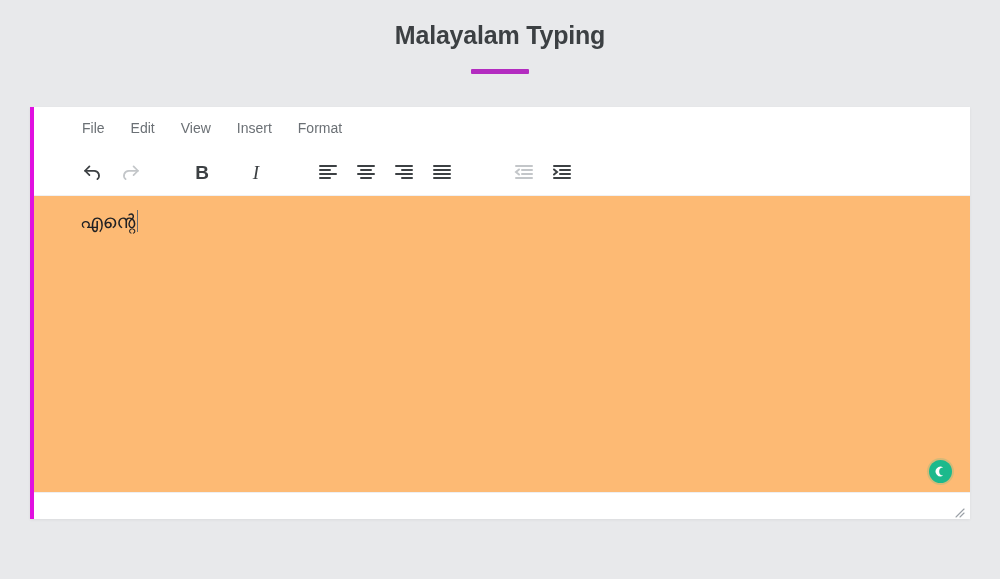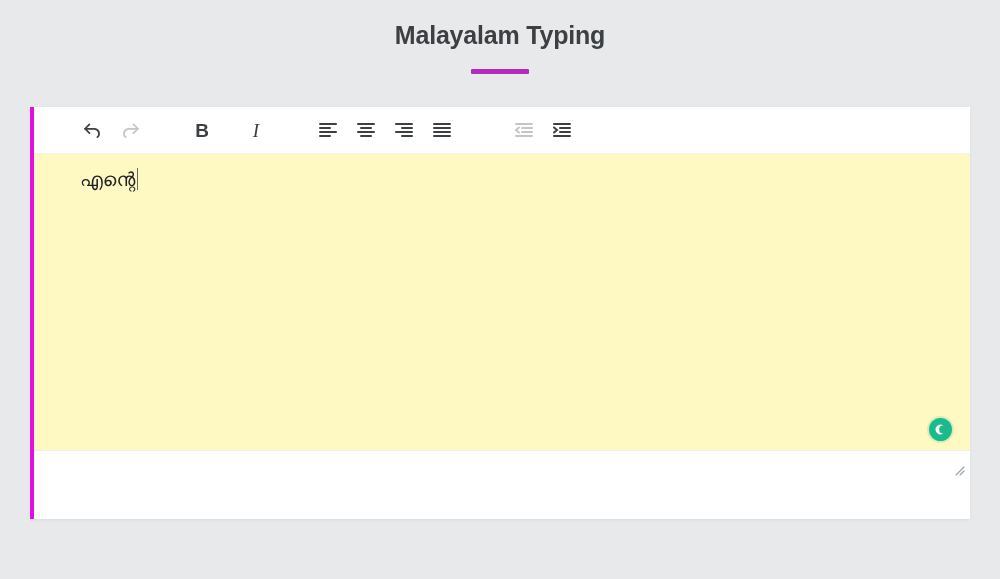--- a/index.html
+++ b/index.html
@@ -113,21 +113,21 @@
     font-style: italic;
     color: #3c4043;
     font-family: "Liberation Serif", serif;
     line-height: 1;
   }
 
   
   .content-area {
     position: relative;
     height: 296px;
-    background: #fef9c3;
+    background: #fdba74;
     padding: 12px 16px 0 50px;
     box-sizing: border-box;
     overflow: hidden;
   }
   .doc-text {
     font-size: 19px;
     color: #202124;
     line-height: 1.5;
     display: inline-block;
     font-family: "Liberation Sans", sans-serif;
@@ -178,20 +178,27 @@
 
 <div class="page-header">
   <h1 class="page-title">Malayalam Typing</h1>
   <div class="title-accent"></div>
 </div>
 
 <div class="editor-shell">
 
   <div class="accent-bar"></div>
 
+  <div class="menu-bar">
+    <span class="menu-item">File</span>
+    <span class="menu-item">Edit</span>
+    <span class="menu-item">View</span>
+    <span class="menu-item">Insert</span>
+    <span class="menu-item">Format</span>
+  </div>
 
   <div class="toolbar">
 
     <div class="tool-btn dark">
       <span>
         <svg width="21" height="21" viewBox="0 0 24 24" fill="none" stroke="currentColor" stroke-width="2" stroke-linecap="round" stroke-linejoin="round">
           <polyline points="8.5,5 3.5,10 8.5,15"></polyline>
           <path d="M3.5,10 H14 a5.5,5.5 0 0 1 3.6,9.6"></path>
         </svg>
       </span>

